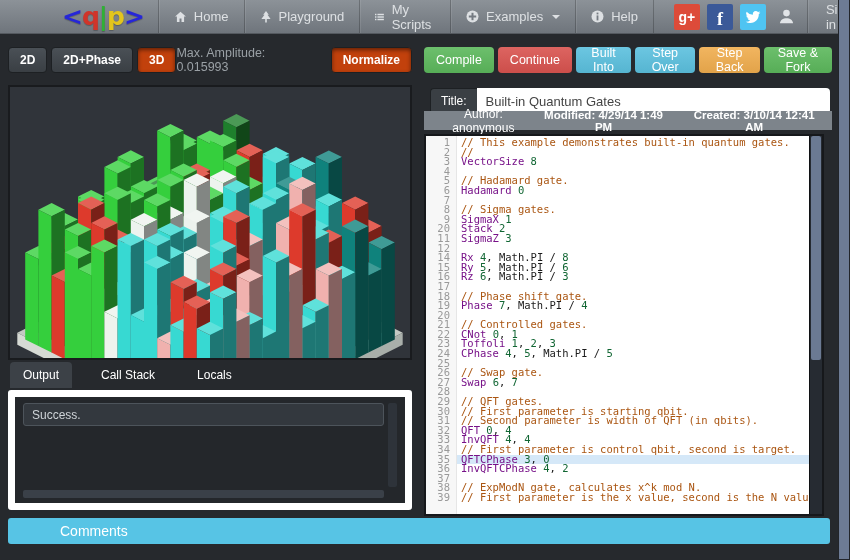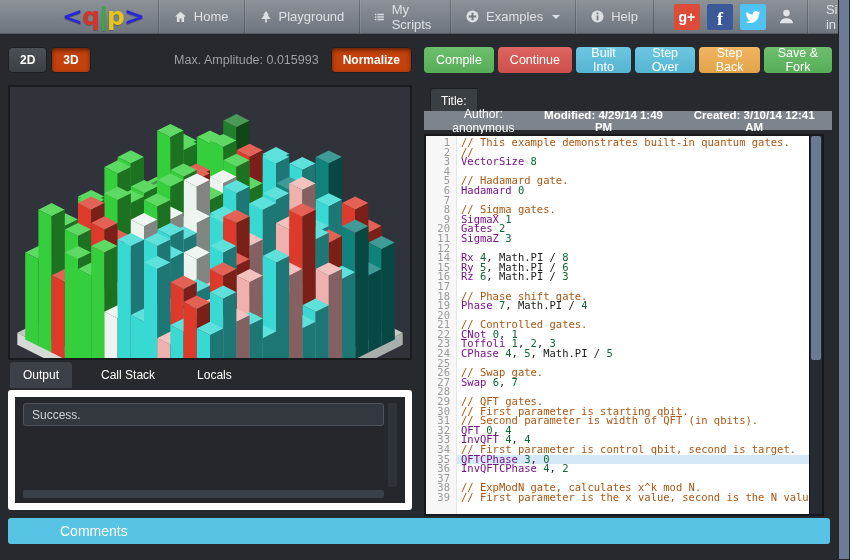--- a/index.html
+++ b/index.html
@@ -179,36 +179,38 @@
       </svg>
     </div>
     <a class="signin">
         <span>Sign in</span>
       </a>
   </div>
 </nav>
 
 <div class="mode-bar">
   <div class="btn">2D</div>
+  <div class="btn">2D+Phase</div>
   <div class="btn active">3D</div>
   <div class="amp-text">Max. Amplitude: 0.015993</div>
   <div class="btn active normalize">Normalize</div>
 </div>
 
 <div class="run-bar">
   <button class="run-btn" style="background-color: rgb(92, 184, 92);">Compile</button>
   <button class="run-btn" style="background-color: rgb(217, 83, 79);">Continue</button>
   <button class="run-btn" style="background-color: rgb(91, 192, 222);">Built Into</button>
   <button class="run-btn" style="background-color: rgb(91, 192, 222);">Step Over</button>
   <button class="run-btn" style="background-color: rgb(240, 173, 78);">Step Back</button>
   <button class="run-btn save-fork" style="background-color: rgb(92, 184, 92);">Save &amp; Fork</button>
 </div>
 
 <div class="title-row">
   <div class="title-label">Title:</div>
+  <input class="title-input" type="text" value="Built-in Quantum Gates" style="">
 </div>
 <div class="author-bar">
   <span>Author: anonymous</span>
   <span class="meta-right">
     <span>Modified: 4/29/14 1:49 PM</span>
     <span>Created: 3/10/14 12:41 AM</span>
   </span>
 </div>
 
 <div class="editor">
@@ -216,21 +218,21 @@
   <div class="cm-lines" id="editor-lines">
       <div class="cm-line"><span class="ln">1</span><span class="code-text"><span class="tk-c">// This example demonstrates built-in quantum gates.</span></span></div>
       <div class="cm-line"><span class="ln">2</span><span class="code-text"><span class="tk-c">//</span></span></div>
       <div class="cm-line"><span class="ln">3</span><span class="code-text"><span class="tk-k">VectorSize</span><span class="tk-p"> </span><span class="tk-n">8</span></span></div>
       <div class="cm-line"><span class="ln">4</span><span class="code-text"></span></div>
       <div class="cm-line"><span class="ln">5</span><span class="code-text"><span class="tk-c">// Hadamard gate.</span></span></div>
       <div class="cm-line"><span class="ln">6</span><span class="code-text"><span class="tk-k">Hadamard</span><span class="tk-p"> </span><span class="tk-n">0</span></span></div>
       <div class="cm-line"><span class="ln">7</span><span class="code-text"></span></div>
       <div class="cm-line"><span class="ln">8</span><span class="code-text"><span class="tk-c">// Sigma gates.</span></span></div>
       <div class="cm-line"><span class="ln">9</span><span class="code-text"><span class="tk-k">SigmaX</span><span class="tk-p"> </span><span class="tk-n">1</span></span></div>
-      <div class="cm-line"><span class="ln">20</span><span class="code-text"><span class="tk-k">Gates</span><span class="tk-p"> </span><span class="tk-n">2</span></span></div>
+      <div class="cm-line"><span class="ln">20</span><span class="code-text"><span class="tk-k">Stack</span><span class="tk-p"> </span><span class="tk-n">2</span></span></div>
       <div class="cm-line"><span class="ln">11</span><span class="code-text"><span class="tk-k">SigmaZ</span><span class="tk-p"> </span><span class="tk-n">3</span></span></div>
       <div class="cm-line"><span class="ln">12</span><span class="code-text"></span></div>
       <div class="cm-line"><span class="ln">14</span><span class="code-text"><span class="tk-k">Rx</span><span class="tk-p"> </span><span class="tk-n">4</span><span class="tk-p">, Math.PI / </span><span class="tk-n">8</span></span></div>
       <div class="cm-line"><span class="ln">15</span><span class="code-text"><span class="tk-k">Ry</span><span class="tk-p"> </span><span class="tk-n">5</span><span class="tk-p">, Math.PI / </span><span class="tk-n">6</span></span></div>
       <div class="cm-line"><span class="ln">16</span><span class="code-text"><span class="tk-k">Rz</span><span class="tk-p"> </span><span class="tk-n">6</span><span class="tk-p">, Math.PI / </span><span class="tk-n">3</span></span></div>
       <div class="cm-line"><span class="ln">17</span><span class="code-text"></span></div>
       <div class="cm-line"><span class="ln">18</span><span class="code-text"><span class="tk-c">// Phase shift gate.</span></span></div>
       <div class="cm-line"><span class="ln">19</span><span class="code-text"><span class="tk-k">Phase</span><span class="tk-p"> </span><span class="tk-n">7</span><span class="tk-p">, Math.PI / </span><span class="tk-n">4</span></span></div>
       <div class="cm-line"><span class="ln">20</span><span class="code-text"></span></div>
       <div class="cm-line"><span class="ln">21</span><span class="code-text"><span class="tk-c">// Controlled gates.</span></span></div>

